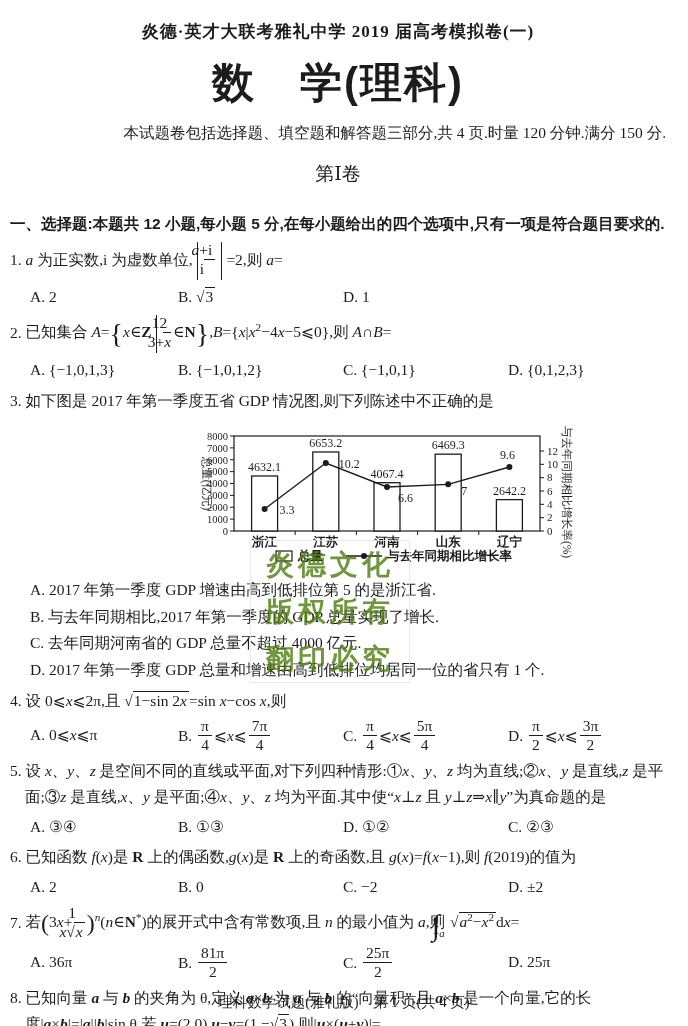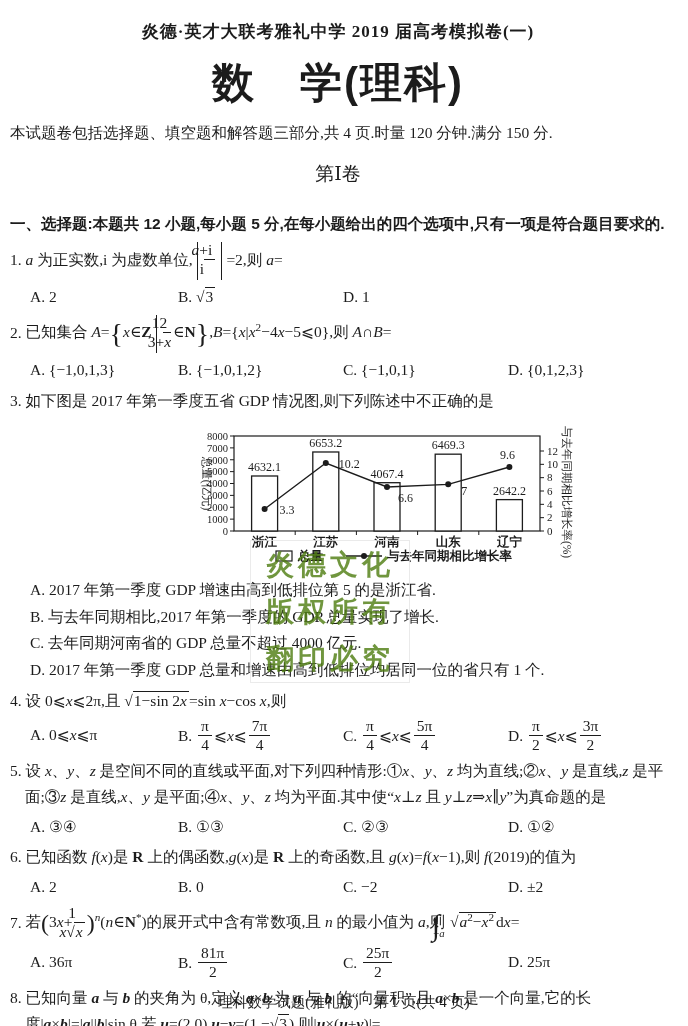--- a/index.html
+++ b/index.html
@@ -5,21 +5,21 @@
   html,body{margin:0;padding:0;}
   body{
     width:688px;height:1026px;overflow:hidden;position:relative;background:#fff;
     font-family:"Liberation Serif","DejaVu Serif",serif;
     font-size:15.5px;line-height:1.66;color:#1c1c1c;
   }
   .sheet{padding:10px 22px 0 10px;position:relative;}
   h1{font-size:17px;text-align:center;margin:8px 0 0;font-weight:bold;letter-spacing:1px;}
   h2{font-size:42px;text-align:center;margin:2px 0 2px;font-weight:bold;
      font-family:"Liberation Sans","DejaVu Sans",sans-serif;letter-spacing:2px;}
-  .intro{text-align:left;margin:2px 0 4px;}
+  .intro{text-align:right;margin:2px 0 4px;}
   .part{text-align:center;font-size:19px;font-weight:normal;margin:12px 0 22px;}
   .section{font-family:"Liberation Sans","DejaVu Sans",sans-serif;font-weight:bold;margin:4px 0 0;}
   .question{margin:0;}
   .stem{margin:5px 0 0;padding-left:15px;text-indent:-15px;}
   .opts{display:grid;grid-template-columns:148px 165px 165px 1fr;padding-left:20px;margin:4px 0 4px;align-items:center;}
   .optrow{padding-left:20px;margin:1px 0;}
   
   i{font-style:italic;}
   sup{font-size:0.72em;}
   .frac{display:inline-block;text-align:center;vertical-align:-0.62em;margin:0 2px;line-height:1.05;}
@@ -160,22 +160,22 @@
           <div>B. <span class="frac"><span class="fn">π</span><span class="fd">4</span></span>⩽<i>x</i>⩽<span class="frac"><span class="fn">7π</span><span class="fd">4</span></span></div>
           <div>C. <span class="frac"><span class="fn">π</span><span class="fd">4</span></span>⩽<i>x</i>⩽<span class="frac"><span class="fn">5π</span><span class="fd">4</span></span></div>
           <div>D. <span class="frac"><span class="fn">π</span><span class="fd">2</span></span>⩽<i>x</i>⩽<span class="frac"><span class="fn">3π</span><span class="fd">2</span></span></div>
         </div>
       </div>
       <div class="question">
         <div class="stem"><span>5. </span><span>设 <i>x</i>、<i>y</i>、<i>z</i> 是空间不同的直线或平面,对下列四种情形:①<i>x</i>、<i>y</i>、<i>z</i> 均为直线;②<i>x</i>、<i>y</i> 是直线,<i>z</i> 是平面;③<i>z</i> 是直线,<i>x</i>、<i>y</i> 是平面;④<i>x</i>、<i>y</i>、<i>z</i> 均为平面.其中使“<i>x</i>⊥<i>z</i> 且 <i>y</i>⊥<i>z</i>⇒<i>x</i>∥<i>y</i>”为真命题的是</span></div>
         <div class="opts">
           <div>A. ③④</div>
           <div>B. ①③</div>
+          <div>D. ①②</div>
           <div>C. ②③</div>
-          <div>D. ①②</div>
         </div>
       </div>
       <div class="question">
         <div class="stem"><span>6. </span><span>已知函数 <i>f</i>(<i>x</i>)是 <b>R</b> 上的偶函数,<i>g</i>(<i>x</i>)是 <b>R</b> 上的奇函数,且 <i>g</i>(<i>x</i>)=<i>f</i>(<i>x</i>−1),则 <i>f</i>(2019)的值为</span></div>
         <div class="opts">
           <div>A. 2</div>
           <div>B. 0</div>
           <div>C. −2</div>
           <div>D. ±2</div>
         </div>

